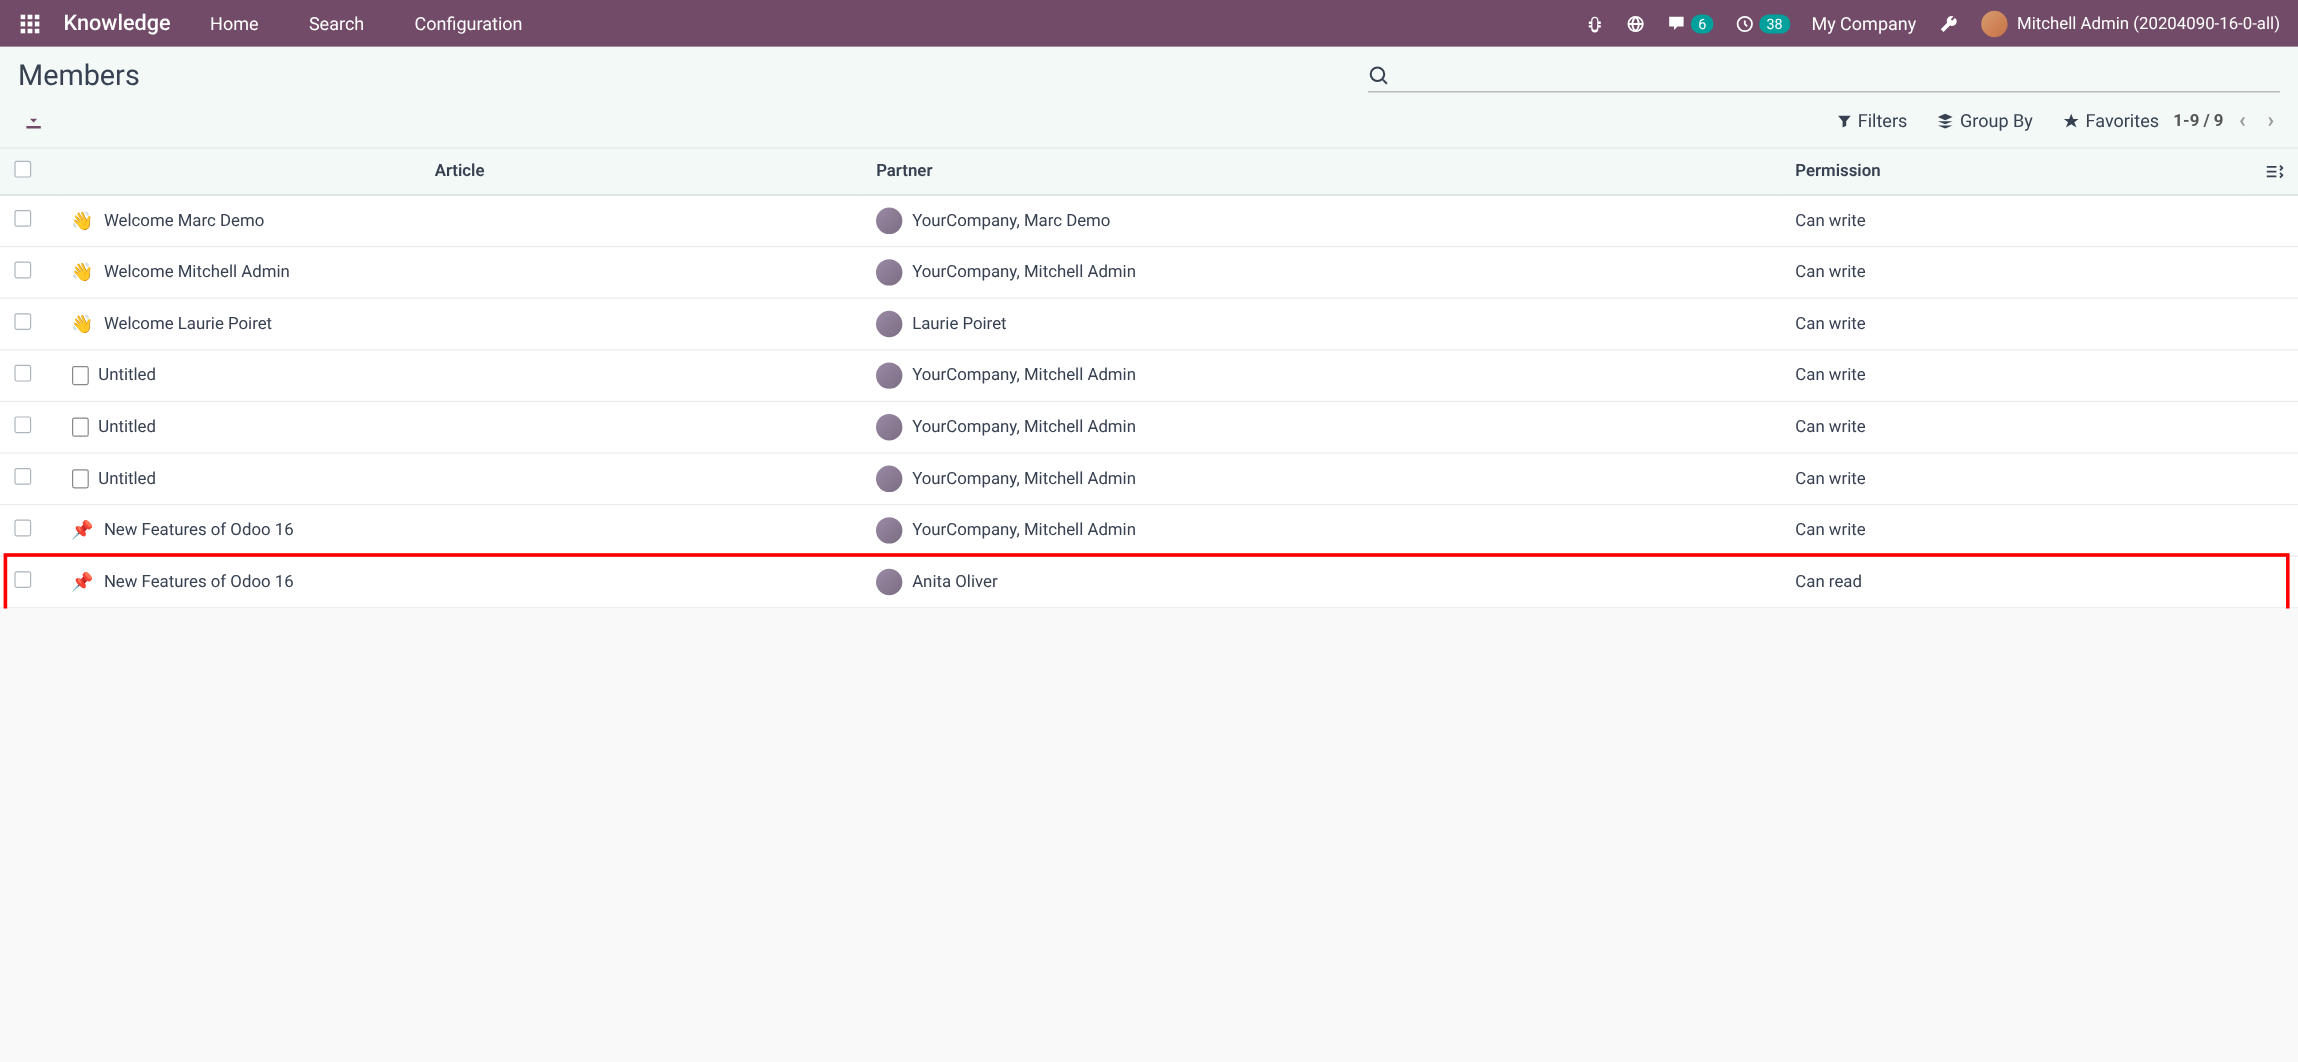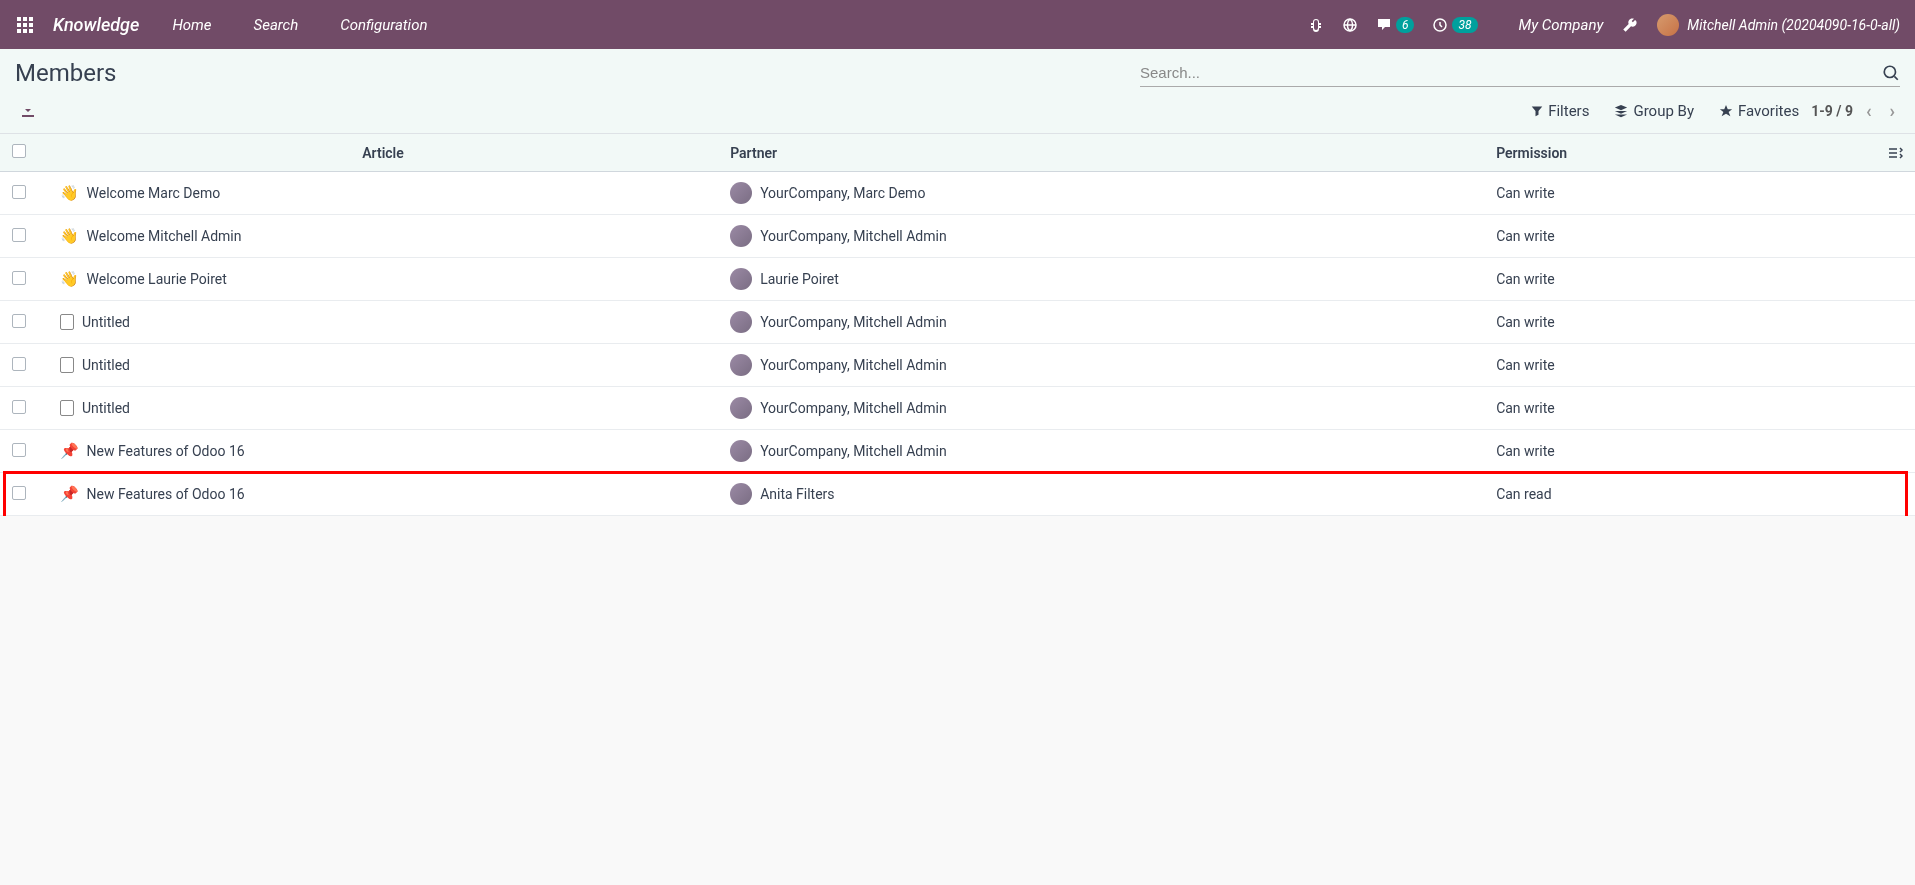--- a/index.html
+++ b/index.html
@@ -6,26 +6,25 @@
     body {
       font-family: -apple-system, BlinkMacSystemFont, "Segoe UI", Roboto, "Helvetica Neue", Arial, sans-serif;
       font-size: 14px;
       background: #f9f9f9;
       color: #374151;
     }
     
     .top-nav {
       background: #714b67;
       color: #fff;
-      height: 49px;
+      height: 39px;
       display: flex;
       align-items: center;
       padding: 0 15px;
       gap: 8px;
-      font-style: italic;
     }
     
     .apps-icon {
       width: 20px; height: 20px;
       display: inline-flex; align-items: center; justify-content: center;
       margin-right: 10px;
       cursor: pointer;
     }
     
     .brand {
@@ -260,38 +259,37 @@
         </svg>
       <span class="badge">6</span>
     </span>
     <span class="ic">
       <svg width="16" height="16" viewBox="0 0 16 16" fill="none" stroke="white" stroke-width="1.5">
           <circle cx="8" cy="8" r="6"></circle>
           <path d="M8 5v3l2 2"></path>
         </svg>
       <span class="badge">38</span>
     </span>
-    <span style="font-size:15px;margin-left:23px;">My Company</span>
+    <span style="font-size:15px;">My Company</span>
     <span class="ic">
       <svg width="18" height="18" viewBox="0 0 16 16" fill="white">
           <path d="M12.5 3.5l-2 2-1-1 2-2c-1.5-.8-3.4-.3-4.4 1.2-.7 1-.8 2.3-.3 3.4L2 11.9l2.1 2.1 4.8-4.8c1.1.5 2.4.4 3.4-.3 1.5-1 2-2.9 1.2-4.4z"></path>
         </svg>
     </span>
     <div class="user-area">
       <span class="avatar-img"></span>
       <span>Mitchell Admin (20204090-16-0-all)</span>
     </div>
   </div>
 </div>
 
 <div class="control-panel">
   <div class="cp-top">
     <span class="breadcrumb">Members</span>
     <div class="search-box">
-      <input type="text" placeholder="Search..." style="">
       <span class="search-icon-btn">
         <svg width="18" height="18" viewBox="0 0 16 16" fill="none" stroke="#374151" stroke-width="1.5">
             <circle cx="7" cy="7" r="5"></circle>
             <path d="M11 11l3 3"></path>
           </svg>
       </span>
     </div>
   </div>
   <div class="cp-bottom">
     <span class="export-icon">
@@ -469,21 +467,21 @@
           <td class="col-check"><span class="checkbox"></span></td>
           <td>
             <div class="article-cell">
               <span class="emoji">📌</span>
               <span>New Features of Odoo 16</span>
             </div>
           </td>
           <td>
             <div class="partner-cell">
               <span class="partner-avatar"></span>
-              <span>Anita Filters</span>
+              <span>Anita Oliver</span>
             </div>
           </td>
           <td>Can read</td>
           <td></td>
         </tr>
       </tbody>
   </table>
   <div class="highlight-box" id="hl" style="left: 3px; top: 336.797px; width: 1905px; height: 90px;"></div>
 </div>
 

